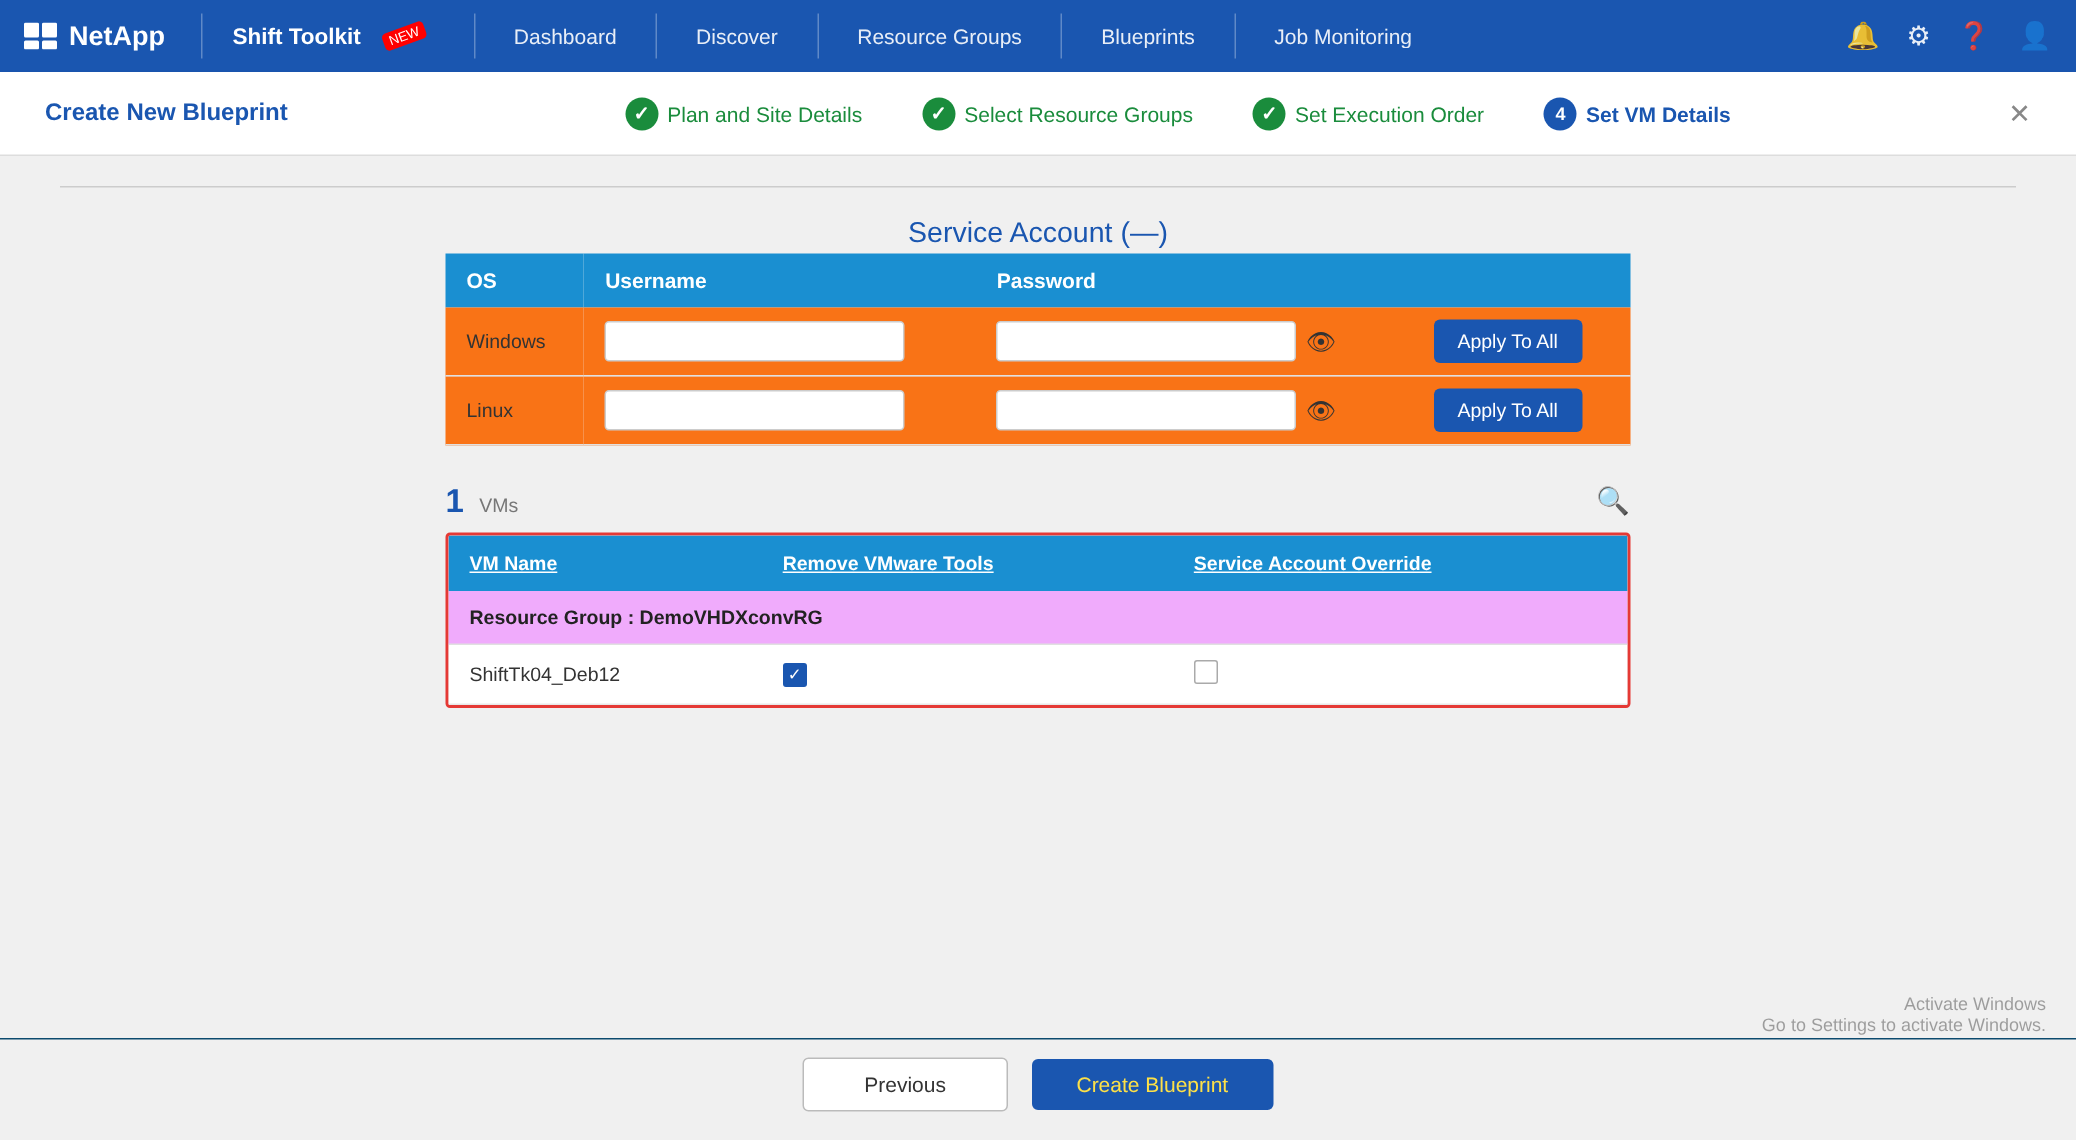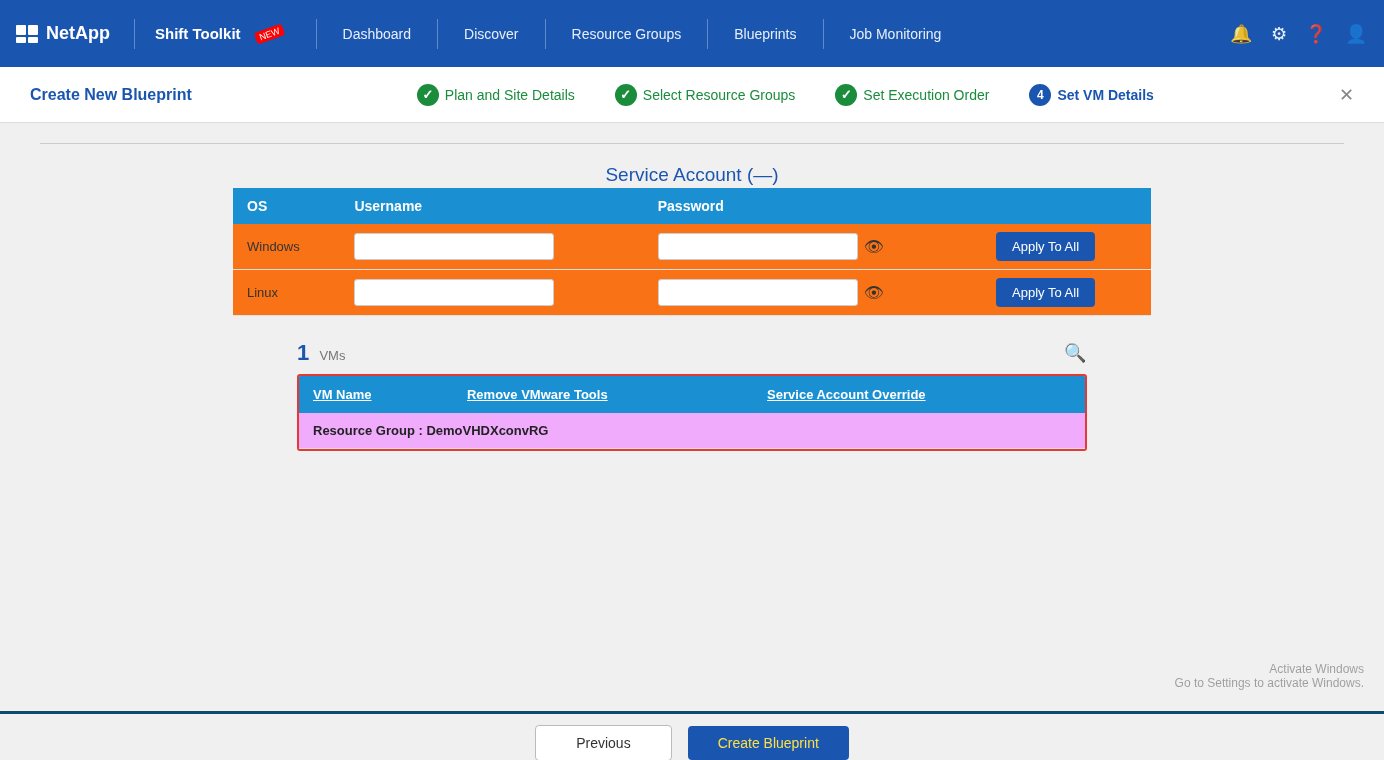--- a/index.html
+++ b/index.html
@@ -1,21 +1,21 @@
 <!DOCTYPE html>
 <html><head>
   <meta charset="utf-8">
   <style>
     * { box-sizing: border-box; margin: 0; padding: 0; }
     body { font-family: Arial, sans-serif; background: #f0f0f0; width: 1384px; height: 760px; overflow: hidden; }
 
     
     .top-nav {
       background: #1a56b0;
-      height: 67px;
+      height: 48px;
       display: flex;
       align-items: center;
       padding: 0 16px;
       color: white;
     }
     .nav-logo {
       display: flex;
       align-items: center;
       gap: 8px;
       margin-right: 20px;
@@ -159,21 +159,21 @@
       font-size: 19px;
       color: #1a56b0;
       margin-bottom: 2px;
     }
     .service-account-header .dash-link {
       color: #1a56b0;
       cursor: pointer;
     }
 
     .sa-table {
-      width: 918px;
+      width: 790px;
       margin: 0 auto 24px auto;
       border-collapse: collapse;
     }
     .sa-table thead tr {
       background: #1a8fd1;
       color: white;
     }
     .sa-table thead th {
       padding: 10px 14px;
       text-align: left;
@@ -321,21 +321,21 @@
     }
 
     
     .footer {
       background: #f0f0f0;
       height: 60px;
       display: flex;
       align-items: center;
       justify-content: center;
       gap: 16px;
-      border-top: 3px solid #0c4a6e;
+      border-top: 1px solid #0c4a6e;
     }
     .btn-prev {
       background: white;
       color: #333;
       border: 1px solid #bbb;
       border-radius: 4px;
       padding: 9px 40px;
       font-size: 14px;
       cursor: pointer;
     }
@@ -496,20 +496,29 @@
           <tr>
             <th>VM Name</th>
             <th>Remove VMware Tools</th>
             <th>Service Account Override</th>
           </tr>
         </thead>
         <tbody>
           <tr class="group-row">
             <td colspan="3">Resource Group : DemoVHDXconvRG</td>
           </tr>
+          <tr class="data-row">
+            <td>ShiftTk04_Deb12</td>
+            <td>
+              <div class="checkbox-checked">✓</div>
+            </td>
+            <td>
+              <div class="checkbox-unchecked"></div>
+            </td>
+          </tr>
         </tbody>
       </table>
     </div>
   </div>
 </div>
 
 <div class="footer">
   <button class="btn-prev">Previous</button>
   <button class="btn-create">Create Blueprint</button>
 </div>

